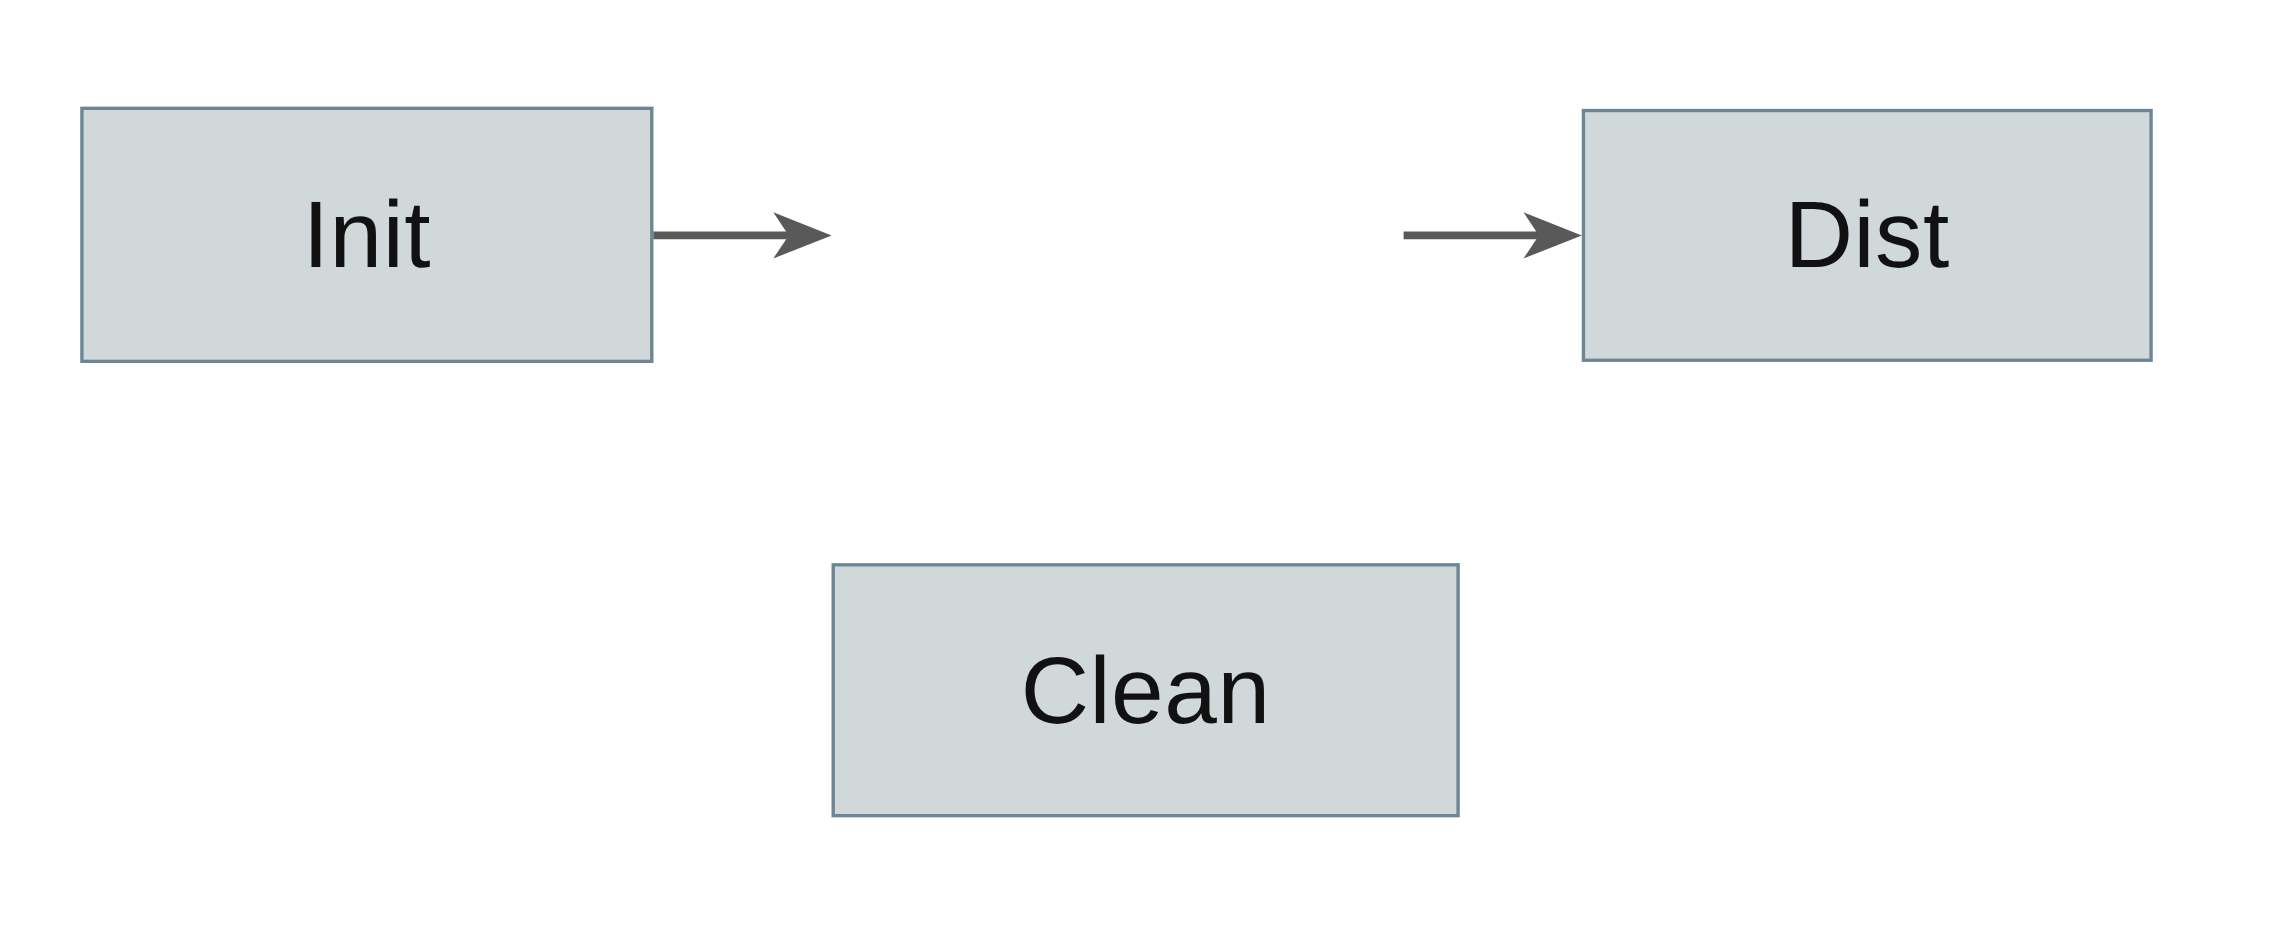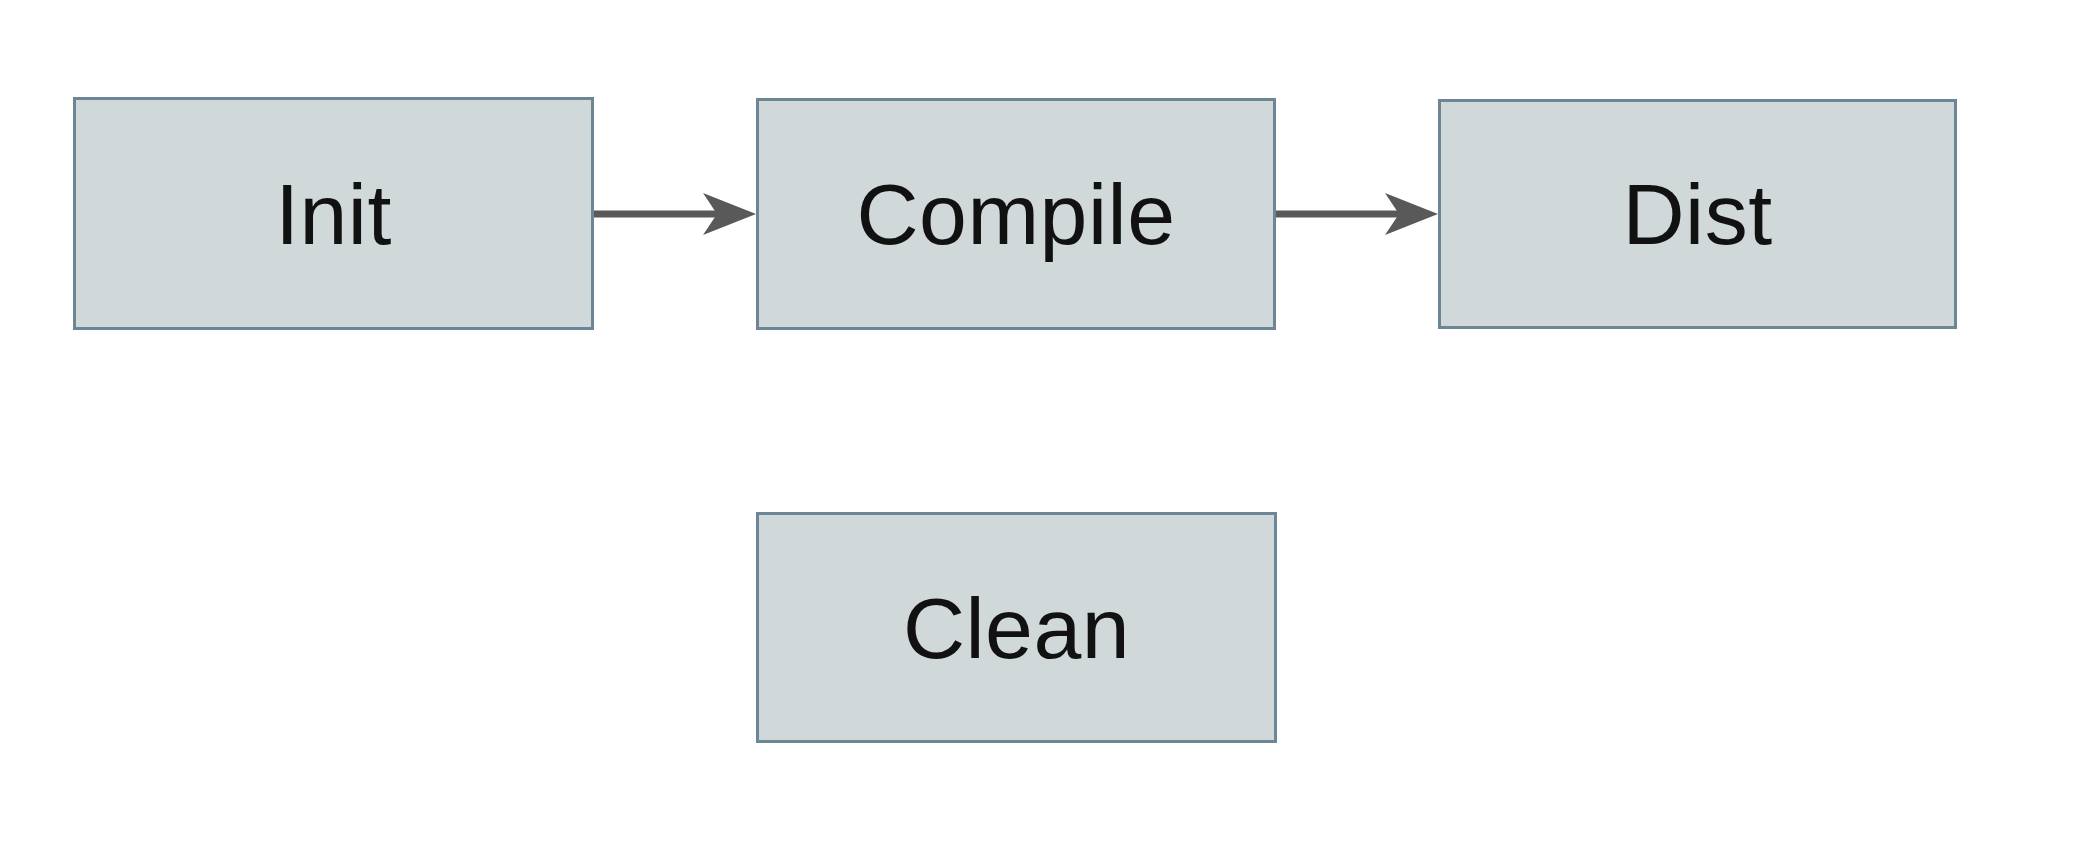--- a/index.html
+++ b/index.html
@@ -34,41 +34,38 @@
     font-size: 86px;
     font-weight: 400;
     color: var(--text-color);
     letter-spacing: 0.5px;
     white-space: nowrap;
     line-height: 1;
   }
   .node-dist    { left: 73px;   top: 97px;  width: 521px; height: 233px; }
   .node-compile { left: 756px;  top: 98px;  width: 520px; height: 232px; }
   .node-init    { left: 1438px; top: 99px;  width: 519px; height: 230px; }
-  .node-clean   { left: 756px;  top: 512px; width: 521px; height: 231px; }
+  .node-clean   { left: 756px;  top: 512px; width: 571px; height: 231px; }
   .edges-layer {
     position: absolute;
     left: 0; top: 0;
     width: 2078px;
     height: 848px;
     pointer-events: none;
   }
 </style>
 </head>
 <body>
 
 <div class="canvas">
 
   <div class="node node-dist">
     <span class="node-label">Init</span>
   </div>
 
-  <div class="node node-compile">
-    <span class="node-label">Compile</span>
-  </div>
 
   <div class="node node-init">
     <span class="node-label">Dist</span>
   </div>
 
   <div class="node node-clean">
     <span class="node-label">Clean</span>
   </div>
 
   <svg class="edges-layer" viewBox="0 0 2078 848">

